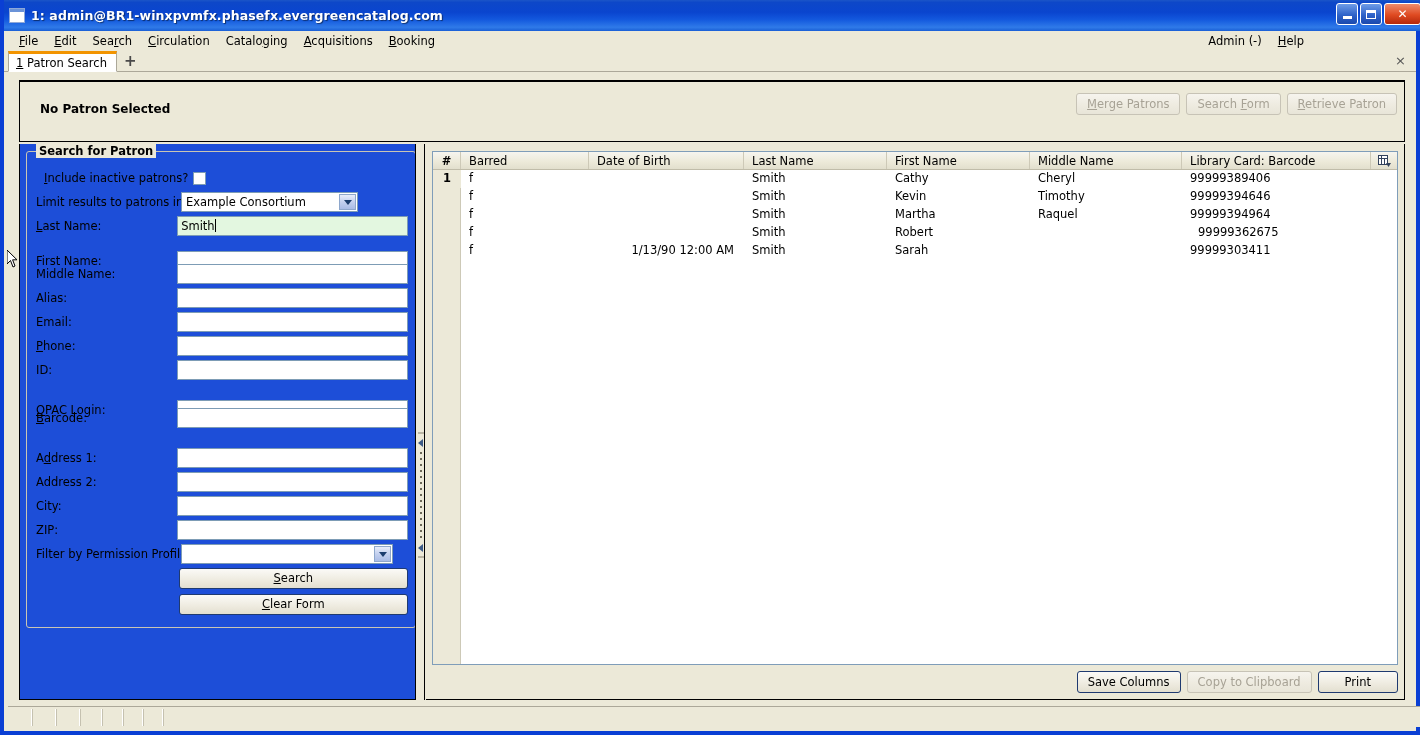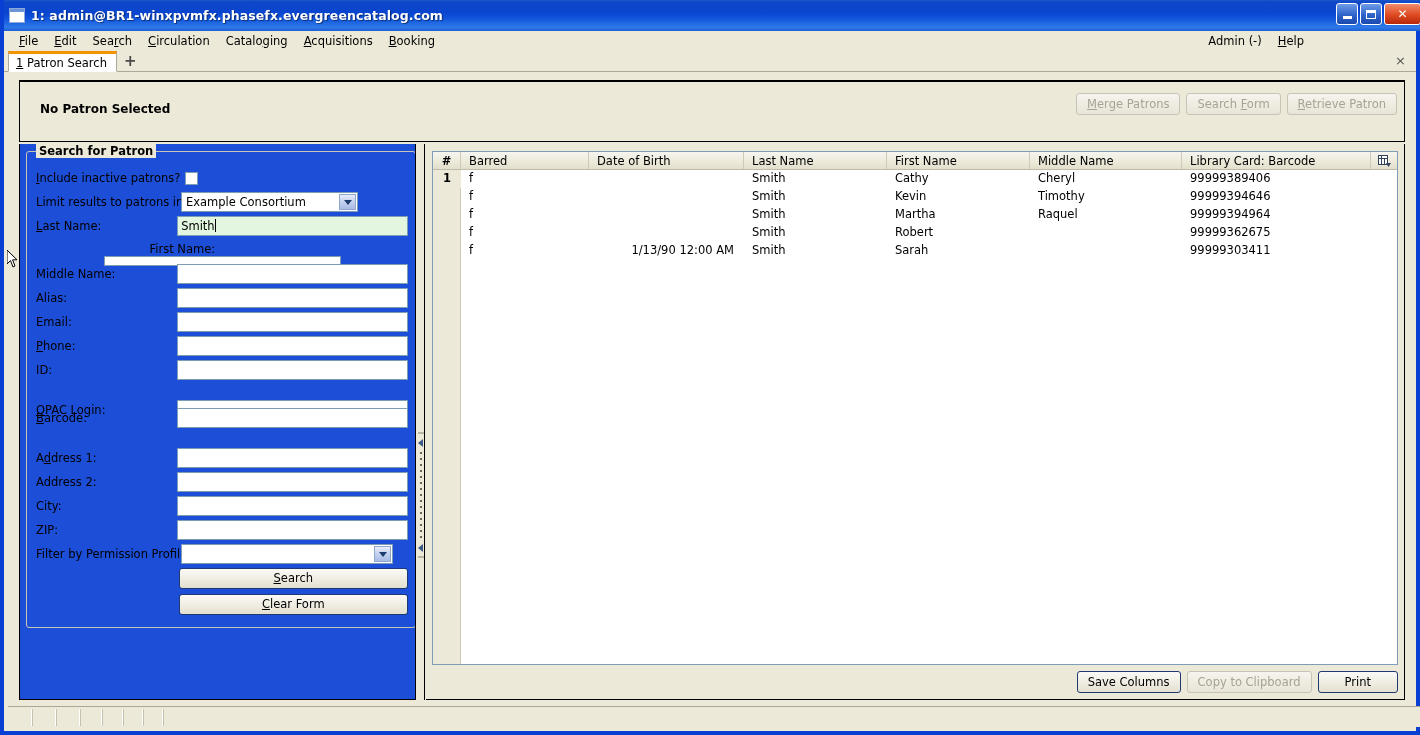--- a/index.html
+++ b/index.html
@@ -424,41 +424,41 @@
         <div class="btn disabled"><span class="u">M</span>erge Patrons</div>
         <div class="btn disabled">Search <span class="u">F</span>orm</div>
         <div class="btn disabled"><span class="u">R</span>etrieve Patron</div>
       </div>
     </div>
 
     <div id="left-panel">
       <div id="groupbox">
         <div id="groupbox-title">Search for Patron</div>
 
-        <div class="form-row" style="top:14px;">
+        <div class="form-row" style="top:14px;margin-left:8px;">
           <div class="form-label"><span class="u">I</span>nclude inactive patrons?</div>
           <div class="ckbox"></div>
         </div>
 
         <div class="form-row" style="top:38px;">
           <div class="form-label">Limit results to patrons in</div>
           <div class="dropdown" style="width:177px;">
             <span>Example Consortium</span>
             <span class="arrow">
                 <span class="arrow-glyph"></span>
               </span>
           </div>
         </div>
 
         <div class="form-row" style="top:62px;">
           <div class="form-label"><span class="u">L</span>ast Name:</div>
           <div class="fakeinput active"><span>Smith</span><span class="caret"></span></div>
         </div>
 
-        <div class="form-row" style="top:90px;flex-direction:column;">
+        <div class="form-row" style="top:97px;">
           <div class="form-label">First Name:</div>
           <div class="fakeinput"><span></span></div>
         </div>
 
         <div class="form-row" style="top:110px;">
           <div class="form-label">Middle Name:</div>
           <div class="fakeinput"><span></span></div>
         </div>
 
         <div class="form-row" style="top:134px;">
@@ -601,21 +601,21 @@
             <div class="gcell" style="width:189px;">99999394964</div>
           </div>
 
           <div class="grow">
             <div class="gcell num">4</div>
             <div class="gcell" style="width:128px;">f</div>
             <div class="gcell rtl" style="width:155px;"></div>
             <div class="gcell" style="width:143px;">Smith</div>
             <div class="gcell" style="width:143px;">Robert</div>
             <div class="gcell" style="width:152px;"></div>
-            <div class="gcell" style="width:189px;">99999362675</div>
+            <div class="gcell" style="width:189px;margin-left:8px;">99999362675</div>
           </div>
 
           <div class="grow">
             <div class="gcell num">5</div>
             <div class="gcell" style="width:128px;">f</div>
             <div class="gcell rtl" style="width:155px;">1/13/90 12:00 AM</div>
             <div class="gcell" style="width:143px;">Smith</div>
             <div class="gcell" style="width:143px;">Sarah</div>
             <div class="gcell" style="width:152px;"></div>
             <div class="gcell" style="width:189px;">99999303411</div>

